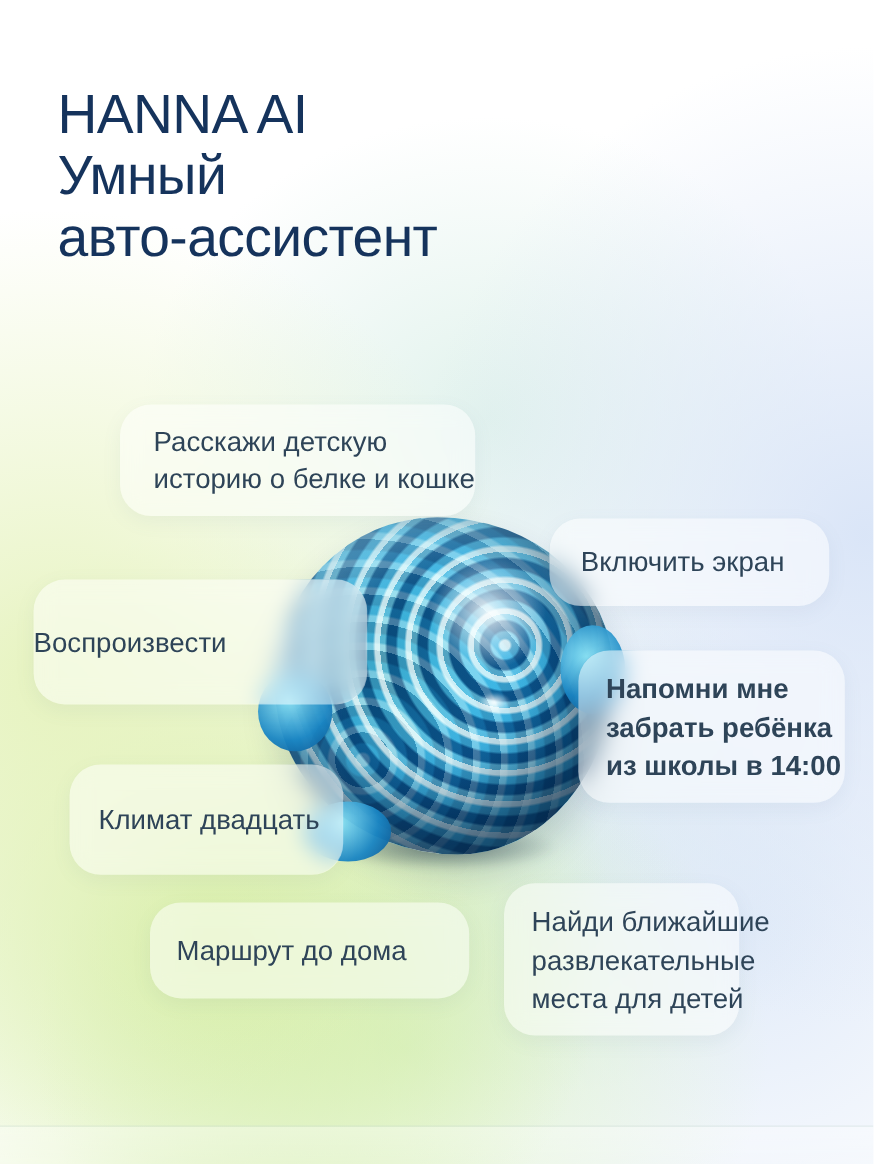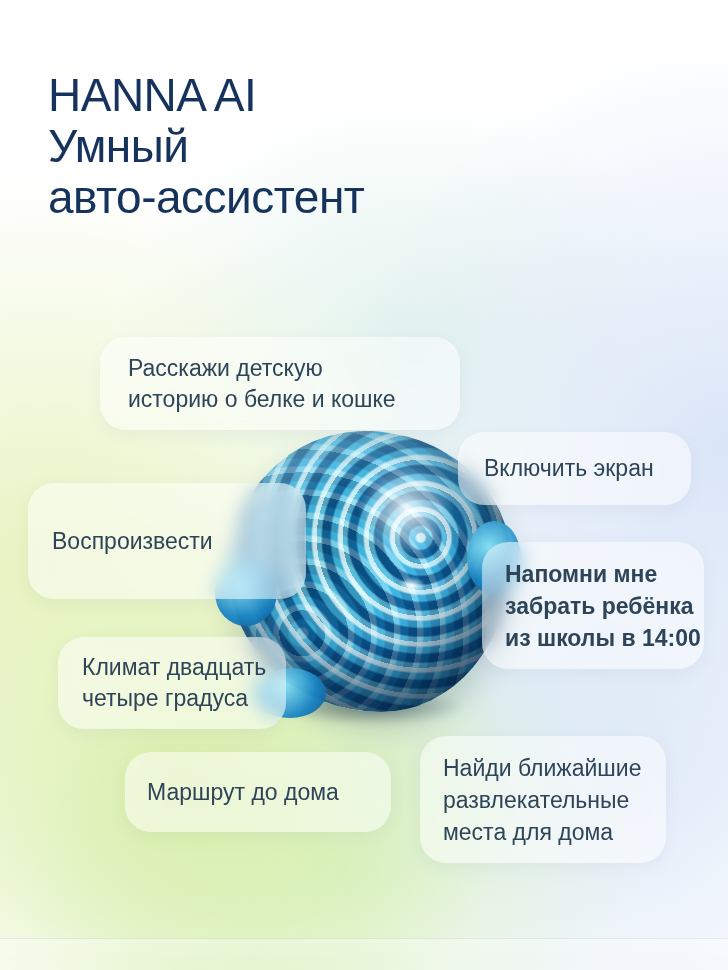--- a/index.html
+++ b/index.html
@@ -117,27 +117,27 @@
     background: rgba(255,255,255,0.5);
     backdrop-filter: blur(9px);
     -webkit-backdrop-filter: blur(9px);
     box-shadow: 0 5px 16px rgba(100,130,150,0.08);
     color: #2e4458;
     font-size: 23px;
     line-height: 31px;
   }
   .bubble span { display: block; white-space: nowrap; }
 
-  .bubble-story    { left: 100px; top: 337px; width: 360px; height: 93px;  padding-left: 28px; }
+  .bubble-story    { left: 100px; top: 337px; width: 296px; height: 93px;  padding-left: 28px; }
   .bubble-screen   { left: 458px; top: 396px; width: 233px; height: 73px;  padding-left: 26px; margin-top: 36px; }
-  .bubble-music    { left: 28px;  top: 483px; width: 278px; height: 116px; padding-left: 24px; }
+  .bubble-music    { left: 28px;  top: 483px; width: 278px; height: 104px; }
   .bubble-reminder { left: 482px; top: 542px; width: 222px; height: 127px; padding-left: 23px; line-height: 32px; font-weight: bold; }
   .bubble-climate  { left: 58px;  top: 637px; width: 228px; height: 92px;  padding-left: 24px; }
   .bubble-route    { left: 125px; top: 752px; width: 266px; height: 80px;  padding-left: 22px; }
-  .bubble-places   { left: 420px; top: 736px; width: 246px; height: 127px; padding-left: 23px; line-height: 32px; }
+  .bubble-places   { left: 420px; top: 736px; width: 196px; height: 127px; padding-left: 23px; line-height: 32px; }
 </style>
 </head>
 <body>
 
 <div class="stage">
 
   <h1 class="title">
     <span>HANNA AI</span>
     <span>Умный</span>
     <span>авто-ассистент</span>
@@ -164,28 +164,27 @@
   </div>
 
   <div class="bubble bubble-reminder">
     <span>Напомни мне</span>
     <span>забрать ребёнка</span>
     <span>из школы в 14:00</span>
   </div>
 
   <div class="bubble bubble-climate">
     <span>Климат двадцать</span>
-    <span>четыре градуса</span>
   </div>
 
   <div class="bubble bubble-route">
     <span>Маршрут до дома</span>
   </div>
 
   <div class="bubble bubble-places">
     <span>Найди ближайшие</span>
     <span>развлекательные</span>
-    <span>места для дома</span>
+    <span>места для детей</span>
   </div>
 
   <div class="bottom-seam"></div>
 
 </div>
 
 </body></html>

